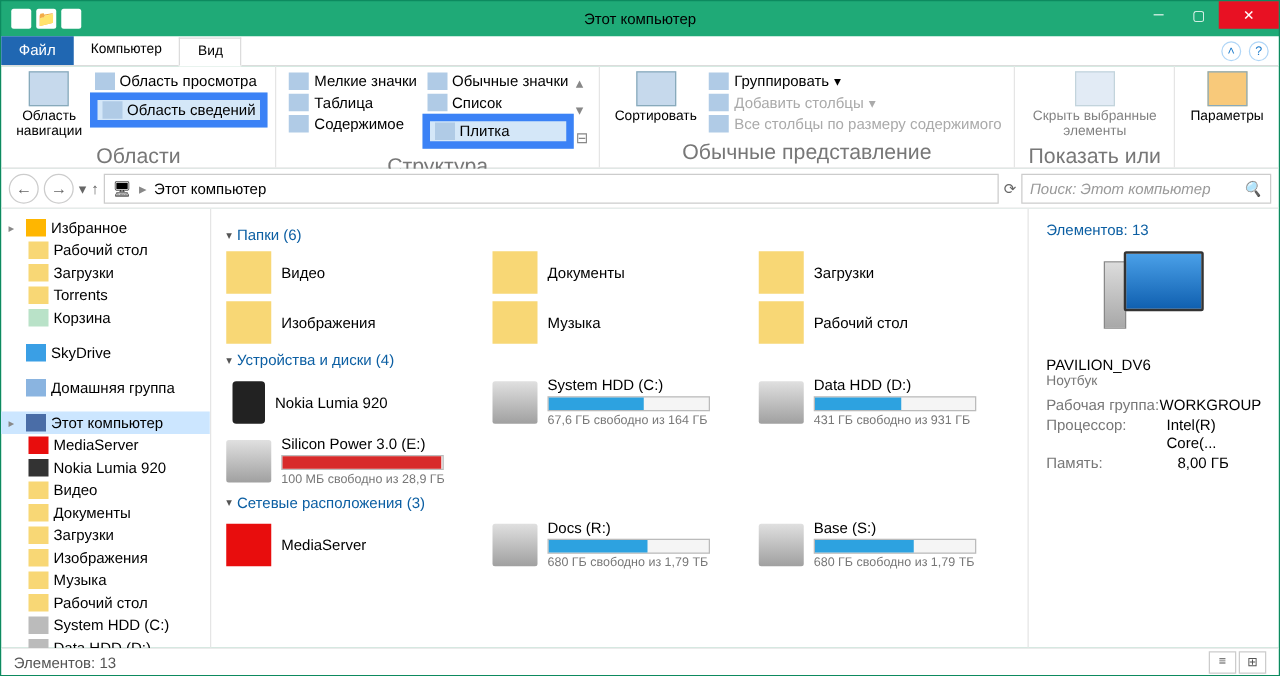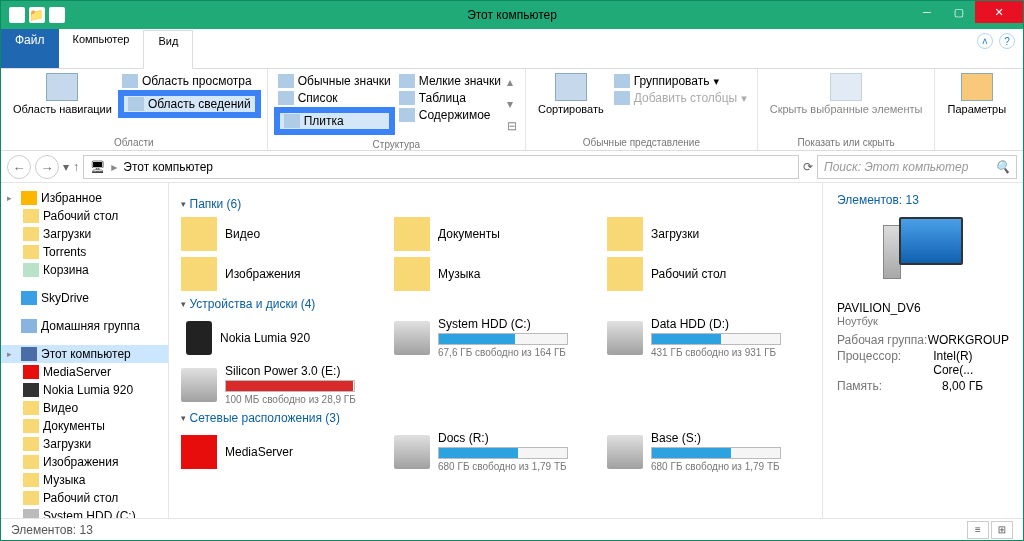--- a/index.html
+++ b/index.html
@@ -5,30 +5,30 @@
 * { margin: 0; padding: 0; box-sizing: border-box; font-family: "Segoe UI", Tahoma, sans-serif; font-size: 12px; }
 body { background: #1faa77; width: 1024px; height: 541px; overflow: hidden; }
 .window { background: #1faa77; border: 1px solid #0d8a5f; height: 100%; display: flex; flex-direction: column; }
 .titlebar { height: 28px; display: flex; align-items: center; color: #fff; position: relative; }
 .qat { display: flex; gap: 4px; padding-left: 8px; }
 .qat-icon { width: 16px; height: 16px; background: #fff; border-radius: 2px; display: inline-flex; align-items: center; justify-content: center; }
 .title { position: absolute; left: 50%; transform: translateX(-50%); color: #000; font-size: 12px; }
 .winbtns { position: absolute; right: 0; top: 0; display: flex; }
 .winbtn { width: 32px; height: 22px; display: flex; align-items: center; justify-content: center; color: #fff; font-size: 11px; }
 .winbtn.close { background: #e81123; width: 48px; }
-.tabs { background: #fff; height: 40px; display: flex; border-bottom: 1px solid #dcdcdc; position: relative; }
+.tabs { background: #fff; height: 24px; display: flex; border-bottom: 1px solid #dcdcdc; position: relative; }
 .tab-file { background: #2067b2; color: #fff; padding: 4px 14px; font-size: 12px; }
 .tab { padding: 4px 14px; font-size: 11px; cursor: pointer; }
 .tab.active { border: 1px solid #dcdcdc; border-bottom-color: #fff; background: #fff; position: relative; top: 1px; }
 .help { position: absolute; right: 8px; top: 4px; display: flex; gap: 6px; }
 .help span { width: 16px; height: 16px; display: inline-flex; align-items: center; justify-content: center; color: #1979ca; border: 1px solid #b0d6f7; border-radius: 50%; font-size: 10px; }
 .ribbon { background: #fff; height: 82px; display: flex; border-bottom: 1px solid #dcdcdc; }
 .rgroup { border-right: 1px solid #e5e5e5; padding: 2px 6px; display: flex; flex-direction: column; height: 100%; }
 .rgroup-body { flex: 1; display: flex; }
-.rgroup-label { text-align: center; color: #777; font-size: 10px; padding-top: 2px; }
+.rgroup-label { text-align: center; color: #777; font-size: 17px; padding-top: 2px; }
 .bigbtn { display: flex; flex-direction: column; align-items: center; padding: 2px 6px; }
 .bigbtn .ico { width: 32px; height: 28px; background: #c6d9ec; border: 1px solid #8ab; margin-bottom: 2px; }
 .bigbtn .lbl { font-size: 11px; text-align: center; line-height: 1.1; }
 .stack { display: flex; flex-direction: column; gap: 1px; padding: 2px 0; }
 .smallbtn { display: flex; align-items: center; gap: 4px; padding: 1px 4px; font-size: 11px; white-space: nowrap; }
 .smallbtn.sel { border: 6px solid #3b82f6; background: #d4e7f8; }
 .smallbtn .ico { width: 16px; height: 14px; background: #b0cbe6; display: inline-block; }
 .chk { display: flex; align-items: center; gap: 4px; font-size: 11px; padding: 1px 4px; }
 .chk input { margin: 0; }
 .navbar { background: #fff; height: 32px; display: flex; align-items: center; padding: 0 6px; gap: 4px; border-bottom: 1px solid #e5e5e5; }
@@ -126,62 +126,66 @@
             </div>
         </div>
       </div>
       <div class="rgroup-label">Области</div>
     </div>
     <div class="rgroup">
       <div class="rgroup-body">
         <div class="stack">
           <div class="smallbtn">
               <span class="ico"></span>
+              <span>Мелкие значки</span>
+            </div>
+          <div class="smallbtn">
+              <span class="ico"></span>
+              <span>Таблица</span>
+            </div>
+          <div class="smallbtn">
+              <span class="ico"></span>
+              <span>Содержимое</span>
+            </div>
+        </div>
+        <div class="stack">
+          <div class="smallbtn">
+              <span class="ico"></span>
               <span>Обычные значки</span>
             </div>
           <div class="smallbtn">
               <span class="ico"></span>
               <span>Список</span>
             </div>
           <div class="smallbtn sel">
               <span class="ico"></span>
               <span>Плитка</span>
-            </div>
-        </div>
-        <div class="stack">
-          <div class="smallbtn">
-              <span class="ico"></span>
-              <span>Мелкие значки</span>
-            </div>
-          <div class="smallbtn">
-              <span class="ico"></span>
-              <span>Таблица</span>
-            </div>
-          <div class="smallbtn">
-              <span class="ico"></span>
-              <span>Содержимое</span>
             </div>
         </div>
         <div class="stack" style="justify-content:space-between;color:#888;padding:4px 2px">
           <span>▴</span>
           <span>▾</span>
           <span>⊟</span>
         </div>
       </div>
       <div class="rgroup-label">Структура</div>
     </div>
     <div class="rgroup">
       <div class="rgroup-body">
         <div class="bigbtn">
             <div class="ico"></div>
             <div class="lbl">Сортировать</div>
           </div>
         <div class="stack">
           <div class="smallbtn"><span class="ico"></span><span>Группировать</span> ▾</div>
           <div class="smallbtn" style="color:#aaa"><span class="ico"></span><span>Добавить столбцы</span> ▾</div>
+          <div class="smallbtn" style="color:#aaa">
+              <span class="ico"></span>
+              <span>Все столбцы по размеру содержимого</span>
+            </div>
         </div>
       </div>
       <div class="rgroup-label">Обычные представление</div>
     </div>
     <div class="rgroup">
       <div class="rgroup-body">
         <div class="bigbtn" style="opacity:.5">
             <div class="ico"></div>
             <div class="lbl">Скрыть выбранные
 элементы</div>

